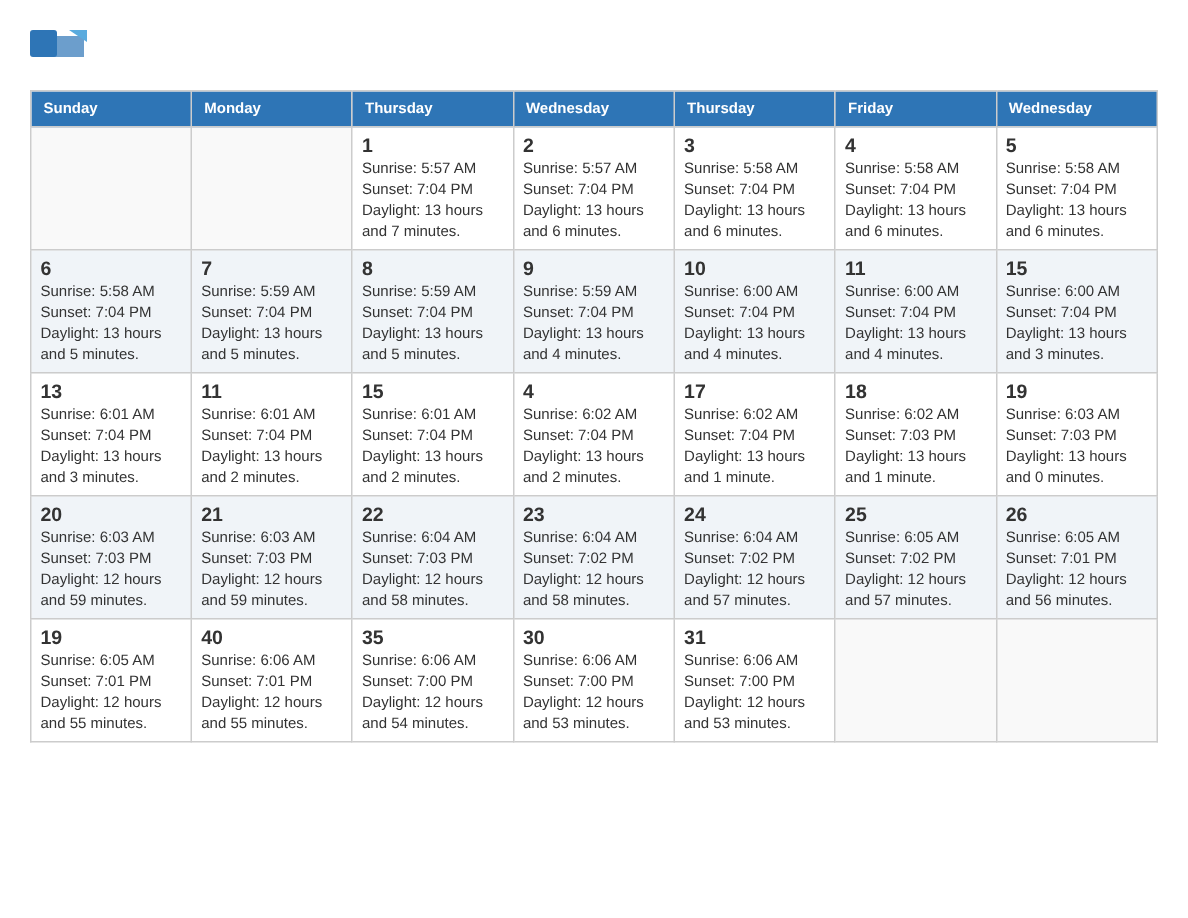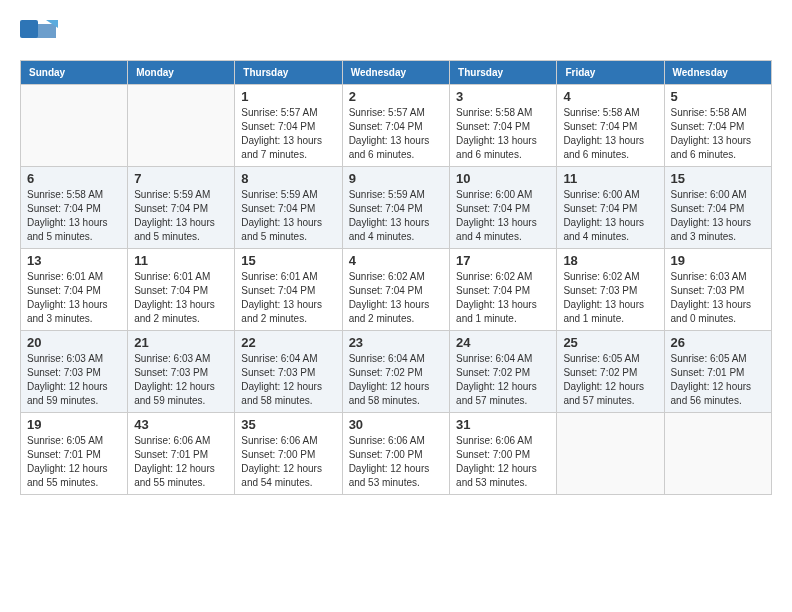--- a/index.html
+++ b/index.html
@@ -282,21 +282,21 @@
         </td>
       </tr>
       <tr>
         <td>
           <span class="day-num">19</span>
           <div class="day-info" style="white-space: pre-line;">Sunrise: 6:05 AM
 Sunset: 7:01 PM
 Daylight: 12 hours and 55 minutes.</div>
         </td>
         <td>
-          <span class="day-num">43</span>
+          <span class="day-num">40</span>
           <div class="day-info" style="white-space: pre-line;">Sunrise: 6:06 AM
 Sunset: 7:01 PM
 Daylight: 12 hours and 55 minutes.</div>
         </td>
         <td>
           <span class="day-num">35</span>
           <div class="day-info" style="white-space: pre-line;">Sunrise: 6:06 AM
 Sunset: 7:00 PM
 Daylight: 12 hours and 54 minutes.</div>
         </td>

